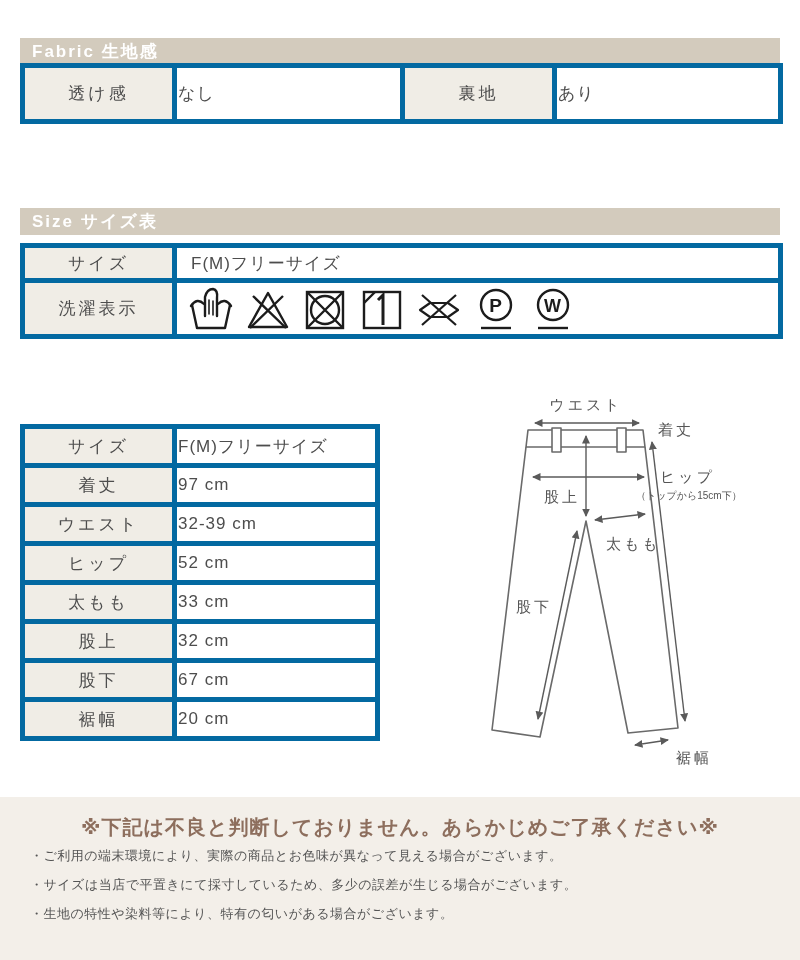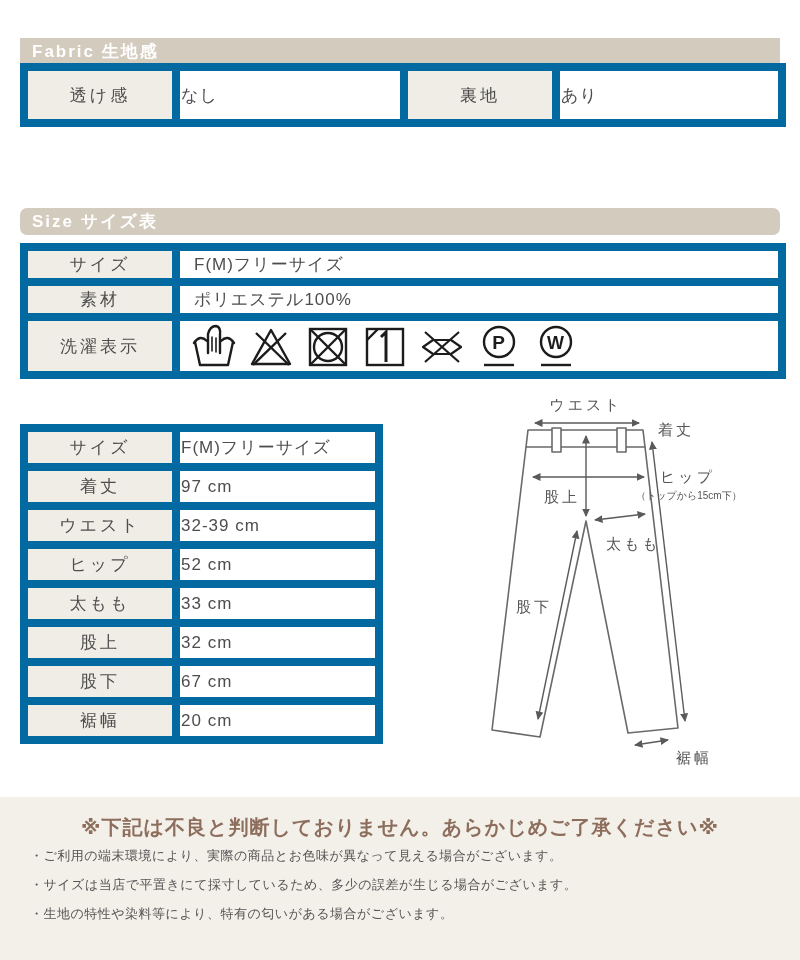--- a/index.html
+++ b/index.html
@@ -8,21 +8,21 @@
     font-family:"Liberation Sans","DejaVu Sans",sans-serif;color:#4d4d4d;
     overflow:hidden;
   }
   .abs{position:absolute;}
   .bar{
     left:20px;width:748px;height:27px;line-height:27px;
     background:#d3cbbd;color:#ffffff;font-size:17px;font-weight:bold;
     letter-spacing:2px;padding-left:12px;
   }
   table{border-collapse:collapse;table-layout:fixed;}
-  .tbl th,.tbl td{border:8px solid #0369a1;font-weight:normal;overflow:hidden;}
+  .tbl th,.tbl td{border:5px solid #0369a1;font-weight:normal;overflow:hidden;}
   .lbl{background:#f0ede6;text-align:center;font-size:17px;letter-spacing:3px;color:#4d4d4d;}
   .val{background:#ffffff;text-align:left;font-size:17px;letter-spacing:1px;color:#4d4d4d;}
   .val-left{text-align:left;padding-left:14px;}
   #fabric-table{left:20px;top:63px;width:758px;}
   #fabric-table tr{height:56px;}
   #size-info-table{left:20px;top:243px;width:758px;}
   #size-info-table tr.r{height:35px;}
   #size-info-table tr.care{height:56px;}
   .care-cell{padding-left:12px;}
   .care-icons{display:flex;align-items:center;gap:13px;}
@@ -56,35 +56,31 @@
   <tbody>
       <tr>
     <th class="lbl">透け感</th>
     <td class="val">なし</td>
     <th class="lbl">裏地</th>
     <td class="val">あり</td>
   </tr>
 </tbody>
   </table>
 
-<div class="abs bar" style="top:208px;border-radius:7px;">Size サイズ表</div>
+<div class="abs bar" style="top:208px;">Size サイズ表</div>
 
 <table class="abs tbl" id="size-info-table">
   <colgroup>
       <col style="width:152px">
       <col style="width:606px">
     </colgroup>
   <tbody>
       <tr class="r">
     <th class="lbl">サイズ</th>
     <td class="val val-left">F(M)フリーサイズ</td>
-  </tr>
-  <tr class="r">
-    <th class="lbl">素材</th>
-    <td class="val val-left">ポリエステル100%</td>
   </tr>
   <tr class="care">
     <th class="lbl">洗濯表示</th>
     <td class="val val-left care-cell">
       <div class="care-icons">
 
         <svg viewBox="0 0 44 48" width="44" height="48">
           <g fill="none" stroke="#1c1c1c" stroke-width="2.4" stroke-linecap="round" stroke-linejoin="round">
             <path d="M3 20 L8 43 L36 43 L41 20"></path>
             <path d="M2 21 Q8 12 15 19"></path>

